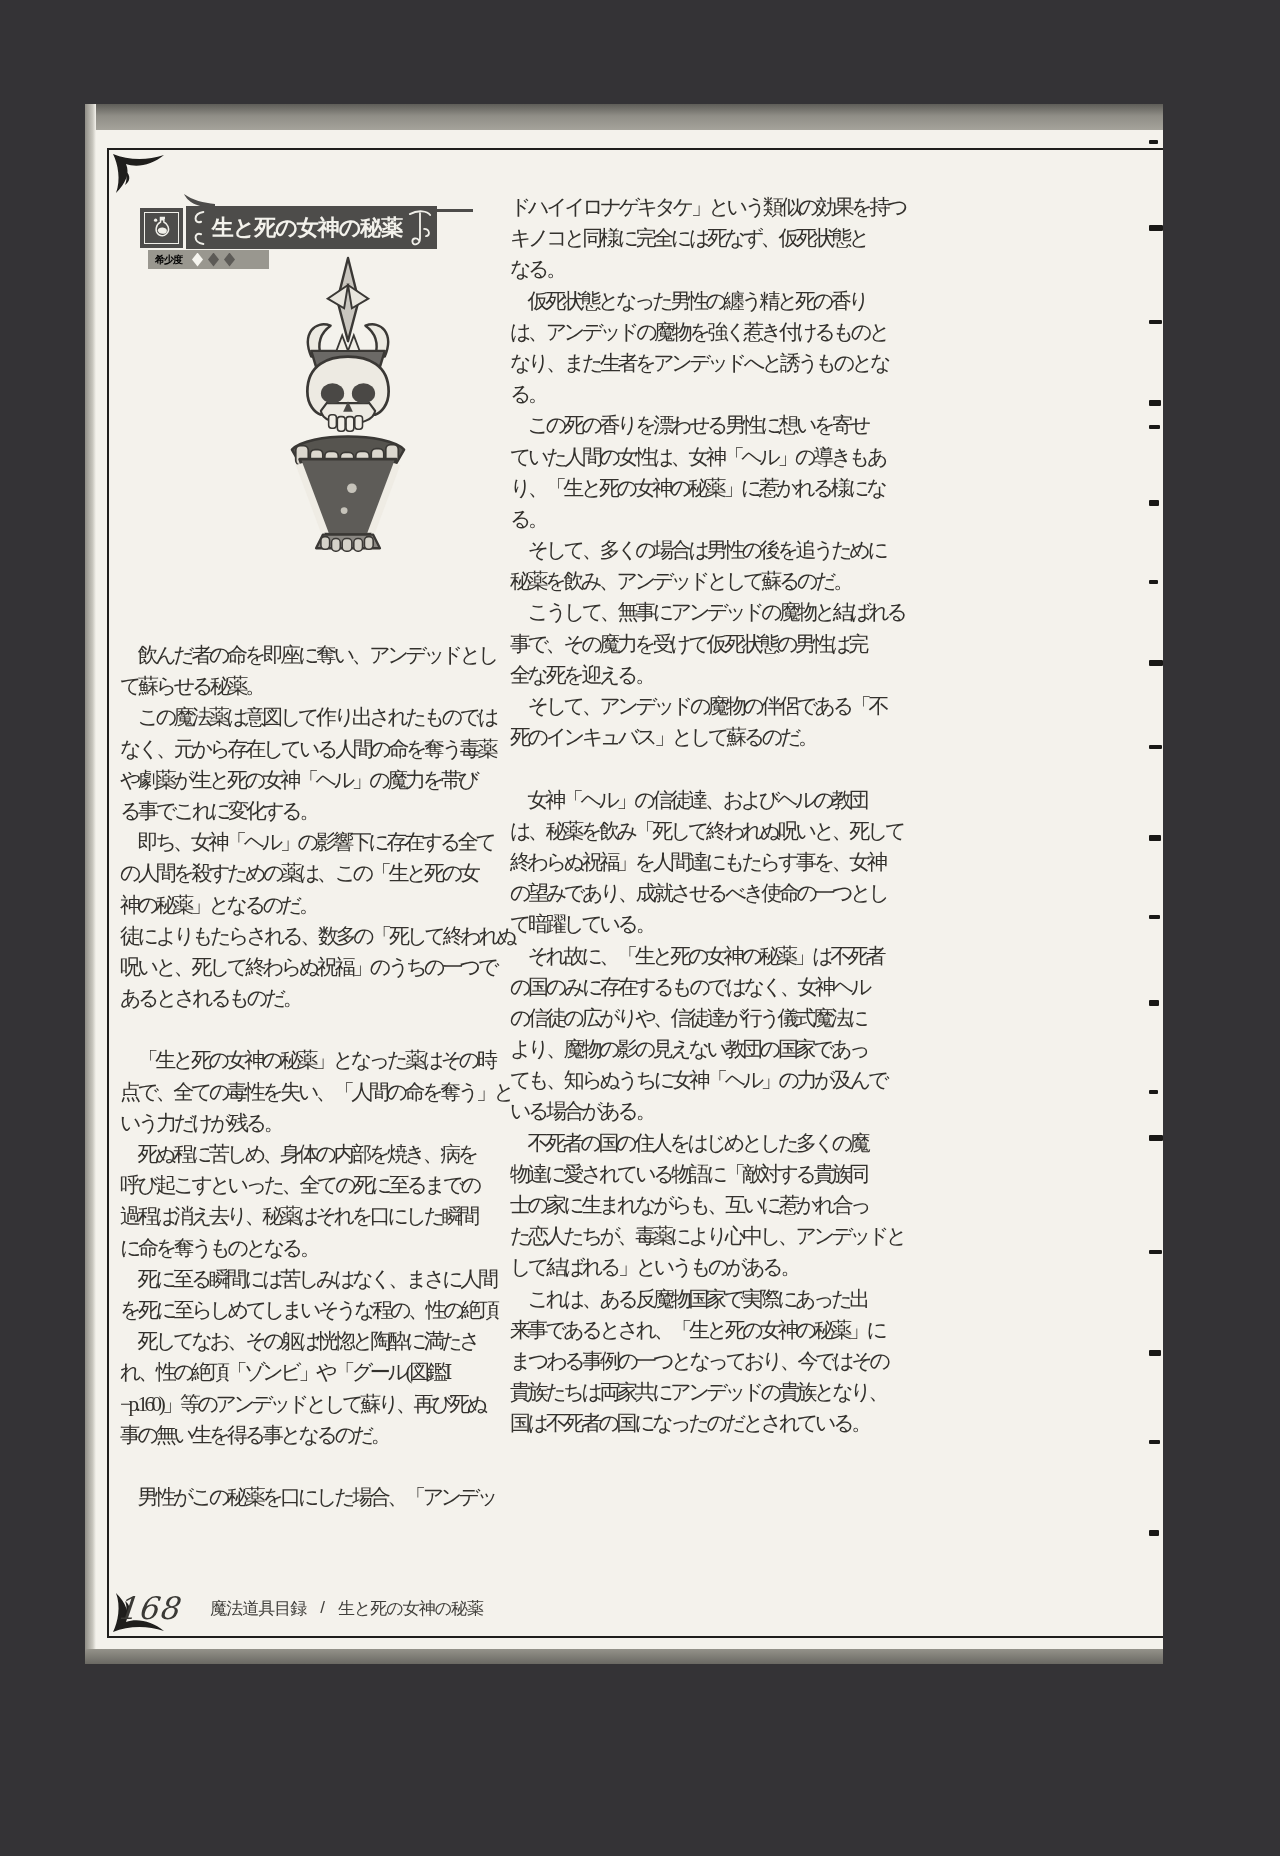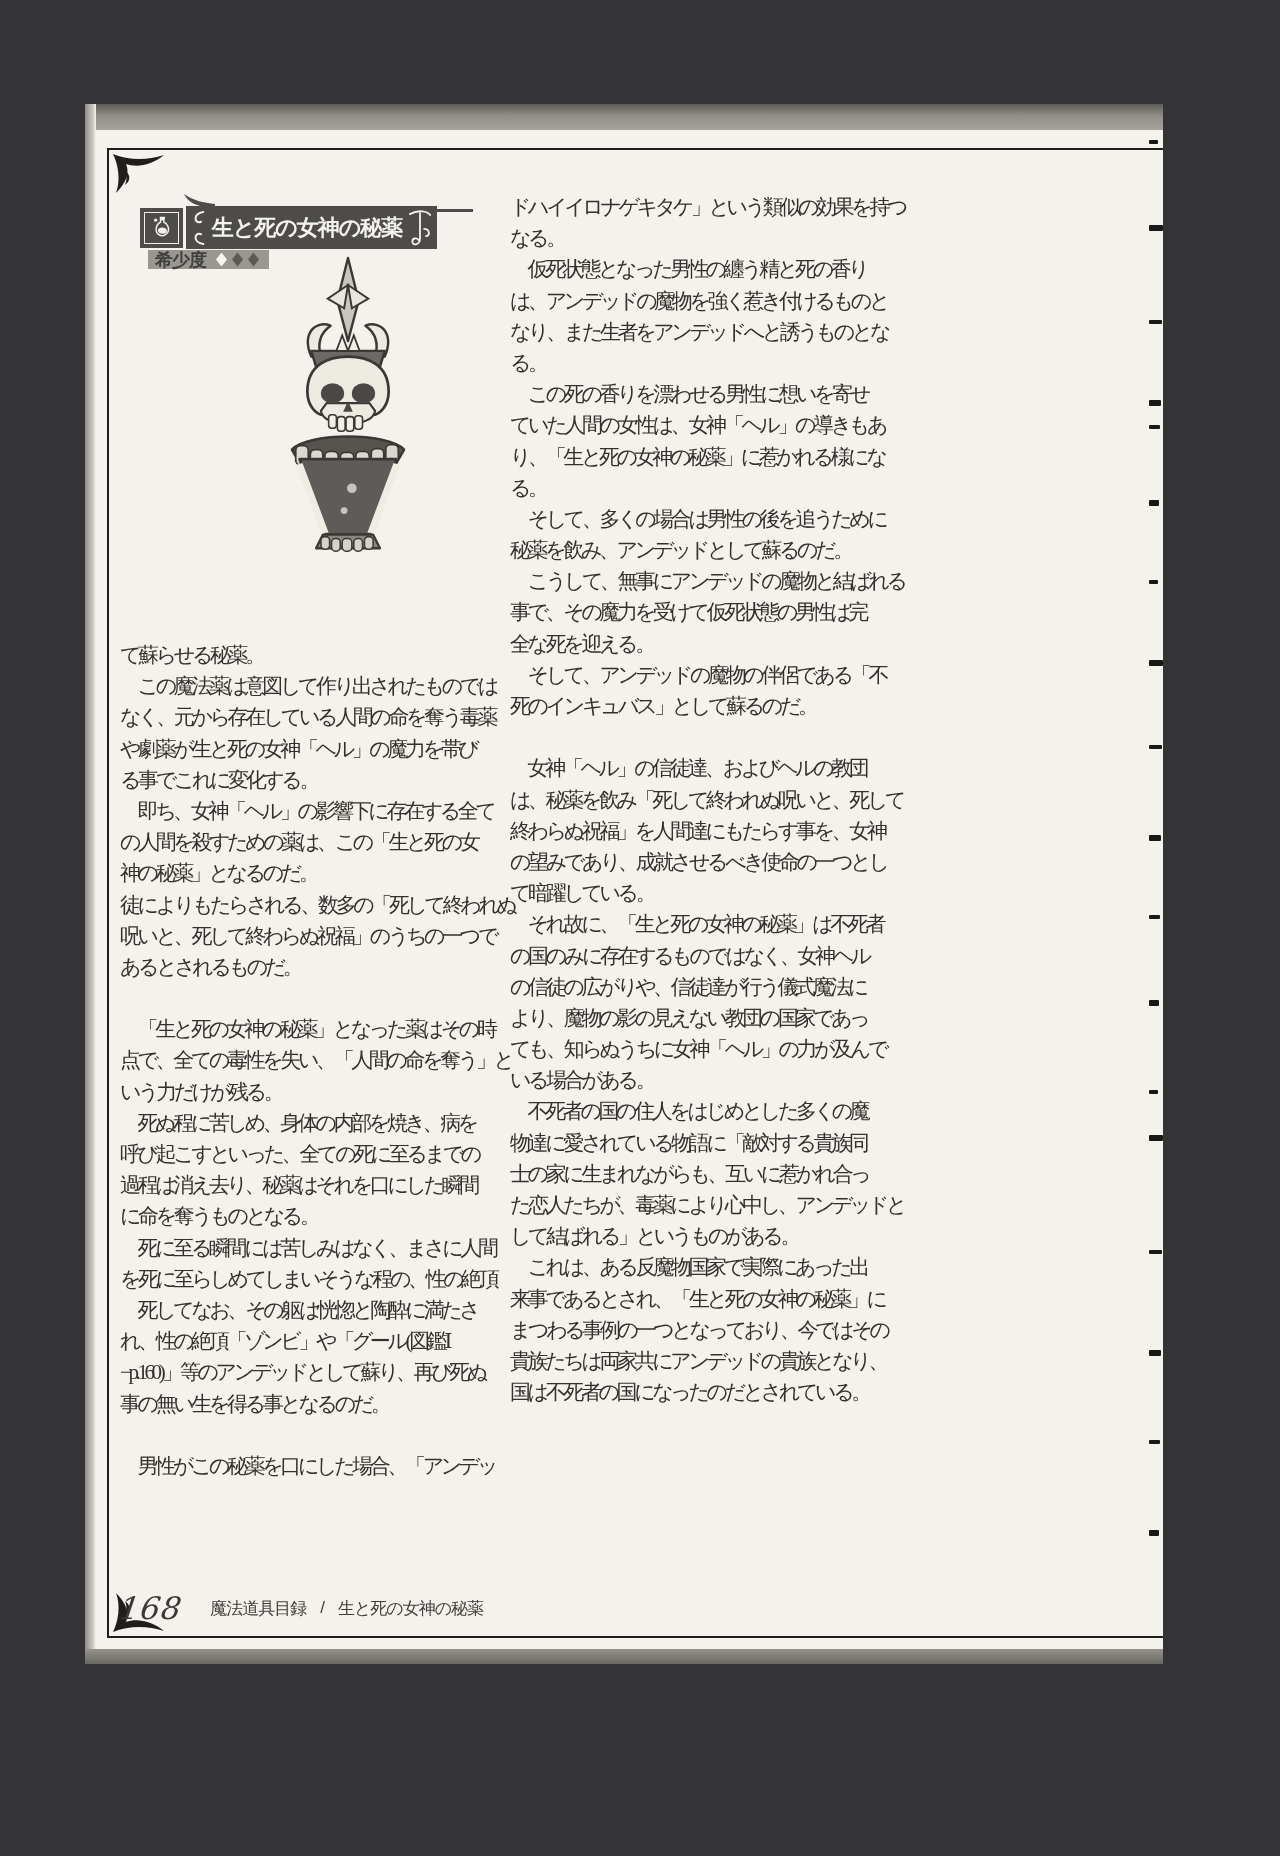--- a/index.html
+++ b/index.html
@@ -44,21 +44,21 @@
   .banner-topcurl{position:absolute;left:-4px;top:-13px;width:34px;height:16px;}
   .banner-title{
     flex:1;text-align:center;font-size:22px;font-weight:600;
     letter-spacing:-1px;white-space:nowrap;
   }
   .flourish{flex:0 0 auto;}
   .rarity{
     position:absolute;left:63px;top:146px;width:121px;height:19px;
     background:#99978f;display:flex;align-items:center;padding:0 7px;box-sizing:border-box;
   }
-  .rarity-label{font-size:18px;font-weight:700;color:#404040;letter-spacing:-1px;margin-right:10px;}
+  .rarity-label{font-size:10px;font-weight:700;color:#000000;letter-spacing:-1px;margin-right:10px;}
   .diamonds{display:flex;align-items:center;gap:5px;}
   .diamond{width:11px;height:14px;clip-path:polygon(50% 0,100% 50%,50% 100%,0 50%);}
   .diamond.light{background:#f6f5ef;}
   .diamond.dark{background:#5c5a56;}
 
   
   .illust{position:absolute;left:165px;top:152px;width:196px;height:300px;}
 
   
   .col{position:absolute;width:380px;}
@@ -184,20 +184,21 @@
     <g fill="#d5d2c9" stroke="#3a3835" stroke-width="1.6">
       <rect x="72" y="290" width="9" height="13" rx="4"></rect>
       <rect x="83" y="292" width="9" height="13" rx="4"></rect>
       <rect x="94" y="292" width="10" height="13" rx="4"></rect>
       <rect x="106" y="292" width="9" height="13" rx="4"></rect>
       <rect x="117" y="290" width="9" height="13" rx="4"></rect>
     </g>
   </svg>
 
   <div class="col col-left">
+      <div class="tline">　飲んだ者の命を即座に奪い、アンデッドとし</div>
       <div class="tline">て蘇らせる秘薬。</div>
       <div class="tline">　この魔法薬は意図して作り出されたものでは</div>
       <div class="tline">なく、元から存在している人間の命を奪う毒薬</div>
       <div class="tline">や劇薬が生と死の女神「ヘル」の魔力を帯び</div>
       <div class="tline">る事でこれに変化する。</div>
       <div class="tline">　即ち、女神「ヘル」の影響下に存在する全て</div>
       <div class="tline">の人間を殺すための薬は、この「生と死の女</div>
       <div class="tline">神の秘薬」となるのだ。</div>
       <div class="tline">徒によりもたらされる、数多の「死して終われぬ</div>
       <div class="tline">呪いと、死して終わらぬ祝福」のうちの一つで</div>
@@ -214,20 +215,21 @@
       <div class="tline">を死に至らしめてしまいそうな程の、性の絶頂</div>
       <div class="tline">　死してなお、その躯は恍惚と陶酔に満たさ</div>
       <div class="tline">れ、性の絶頂「ゾンビ」や「グール(図鑑Ⅰ</div>
       <div class="tline">−p.160)」等のアンデッドとして蘇り、再び死ぬ</div>
       <div class="tline">事の無い生を得る事となるのだ。</div>
       <div class="tline"></div>
       <div class="tline">　男性がこの秘薬を口にした場合、「アンデッ</div>
     </div>
   <div class="col col-right">
       <div class="tline">ドハイイロナゲキタケ」という類似の効果を持つ</div>
+      <div class="tline">キノコと同様に完全には死なず、仮死状態と</div>
       <div class="tline">なる。</div>
       <div class="tline">　仮死状態となった男性の纏う精と死の香り</div>
       <div class="tline">は、アンデッドの魔物を強く惹き付けるものと</div>
       <div class="tline">なり、また生者をアンデッドへと誘うものとな</div>
       <div class="tline">る。</div>
       <div class="tline">　この死の香りを漂わせる男性に想いを寄せ</div>
       <div class="tline">ていた人間の女性は、女神「ヘル」の導きもあ</div>
       <div class="tline">り、「生と死の女神の秘薬」に惹かれる様にな</div>
       <div class="tline">る。</div>
       <div class="tline">　そして、多くの場合は男性の後を追うために</div>

